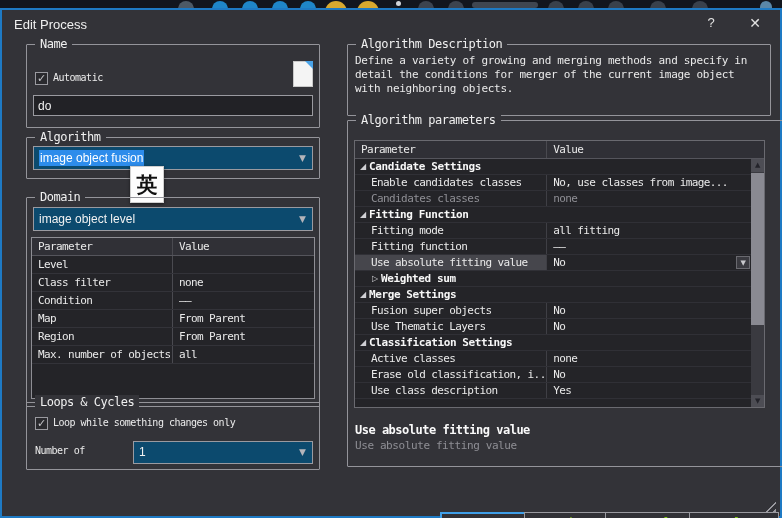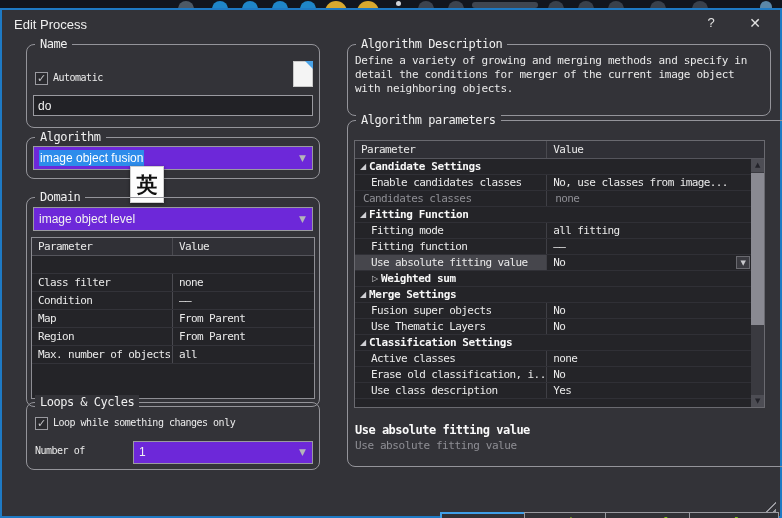--- a/index.html
+++ b/index.html
@@ -14,35 +14,35 @@
   
   .dialog{position:absolute;left:0;top:8px;width:782px;height:510px;background:#333338;
     border:2px solid #1e7ac4;text-decoration:underline;}
   .titlebar{position:absolute;left:0;top:0;width:778px;height:30px;}
   .title{position:absolute;left:12px;top:7px;font:13px "Liberation Sans",sans-serif;color:#f0f0f0;}
   .tb-btn{position:absolute;top:5px;width:22px;height:20px;text-align:center;line-height:20px;
     color:#e2e2e2;font:13px "Liberation Sans",sans-serif;cursor:default;}
   .help-btn{right:58px;} .close-btn{right:14px;font-size:14px;}
 
   
-  .group{position:absolute;border:1px solid #94949a;border-radius:8px;}
+  .group{position:absolute;border:1px solid #94949a;border-radius:1px;}
   .group-label{position:absolute;top:-8px;left:8px;background:#333338;padding:0 5px;
     font-size:12px;letter-spacing:-0.5px;color:#f0f0f0;white-space:nowrap;}
 
   
   .checkbox{position:absolute;width:13px;height:13px;background:#2a2a2e;border:1px solid #9a9aa0;
     color:#c4c4c8;font:11px/12px "DejaVu Sans",sans-serif;text-align:center;}
   .checkbox.checked::after{content:"✓";}
   .cb-label{position:absolute;font-size:10px;letter-spacing:-0.5px;color:#ececec;white-space:nowrap;}
   .doc-icon{position:absolute;width:20px;height:26px;background:#f4f4f4;border:1px solid #c9c9c9;}
   .doc-icon::after{content:"";position:absolute;top:-1px;right:-1px;width:0;height:0;
     border-top:8px solid #4aa3e8;border-left:8px solid transparent;}
   .text-input{position:absolute;background:#222226;border:1px solid #9a9aa0;color:#f2f2f2;
     font:12px "Liberation Sans",sans-serif;padding:0 4px;outline:none;}
-  .combo{position:absolute;background:#6d28d9;border:1px solid #9a9aa0;color:#f2f2f2;
+  .combo{position:absolute;background:#0c4a6e;border:1px solid #9a9aa0;color:#f2f2f2;
     font:12px/22px "Liberation Sans",sans-serif;padding:0 5px;white-space:nowrap;cursor:default;}
   .combo .arrow{position:absolute;right:6px;top:0;color:#b4b4ba;font:9px/22px "DejaVu Sans",sans-serif;}
   .combo .sel{background:#2d8ceb;color:#fff;padding:1px 1px;}
 
   .ime{position:absolute;left:128px;top:156px;width:34px;height:37px;background:#fdfdfd;
     border:1px solid #cfcfcf;color:#111;font:bold 21px/36px "DejaVu Sans",sans-serif;text-align:center;
     box-shadow:0 1px 3px rgba(0,0,0,.5);}
 
   
   .dtable{position:absolute;background:#242428;border:1px solid #8e8e94;font-size:11px;
@@ -59,21 +59,21 @@
   .pt-header{display:flex;height:18px;background:#303036;border-bottom:1px solid #55555c;}
   .pt-header span{padding:2px 6px;}
   .pt-header .h1{width:47%;border-right:1px solid #4a4a50;}
   .p-row{display:flex;height:16px;border-bottom:1px solid #303036;align-items:center;}
   .p-row.section,.p-row.subsection{font-weight:bold;letter-spacing:-0.4px;color:#f7f7f7;}
   .p-row .tri{width:12px;text-align:center;font:8px/16px "DejaVu Sans",sans-serif;color:#d0d0d4;flex:none;}
   .p-row.section .tri{margin-left:2px;}
   .p-row.subsection{padding-left:14px;}
   .p-c1{width:47%;padding:1px 6px 1px 16px;border-right:1px solid #3f3f45;white-space:nowrap;overflow:hidden;flex:none;}
   .p-c2{flex:1;padding:1px 6px;white-space:nowrap;overflow:hidden;position:relative;}
-  .p-row.disabled .p-c1,.p-row.disabled .p-c2{color:#8f8f95;padding-left:8px;}
+  .p-row.disabled .p-c1,.p-row.disabled .p-c2{color:#8f8f95;}
   .p-row.selected .p-c1{background:#46464c;}
   .dd{position:absolute;right:14px;top:1px;width:14px;height:13px;background:#3a3a40;border:1px solid #6a6a70;
     text-align:center;font:7px/12px "DejaVu Sans",sans-serif;color:#c8c8cc;}
 
   
   .scrollbar{position:absolute;width:13px;background:#3a3a40;}
   .sb-btn{position:absolute;left:0;width:13px;height:13px;background:#4d4d54;
     text-align:center;font:7px/13px "DejaVu Sans",sans-serif;color:#23232a;}
   .sb-up{top:0;} .sb-down{bottom:0;}
   .sb-thumb{position:absolute;left:0;top:14px;width:13px;height:152px;background:#8a8a92;}
@@ -146,20 +146,21 @@
       <span>image object level</span>
       <span class="arrow">▼</span>
     </div>
     <div class="dtable" style="left:4px;top:39px;width:284px;height:162px;">
       <div class="dt-header">
         <span class="h1">Parameter</span>
         <span>Value</span>
       </div>
       <div id="domain-rows">
           <div class="dt-row">
+            <div class="dt-c1">Level</div>
           </div>
           <div class="dt-row">
             <div class="dt-c1">Class filter</div>
             <div class="dt-c2">none</div>
           </div>
           <div class="dt-row">
             <div class="dt-c1">Condition</div>
             <div class="dt-c2">——</div>
           </div>
           <div class="dt-row">

